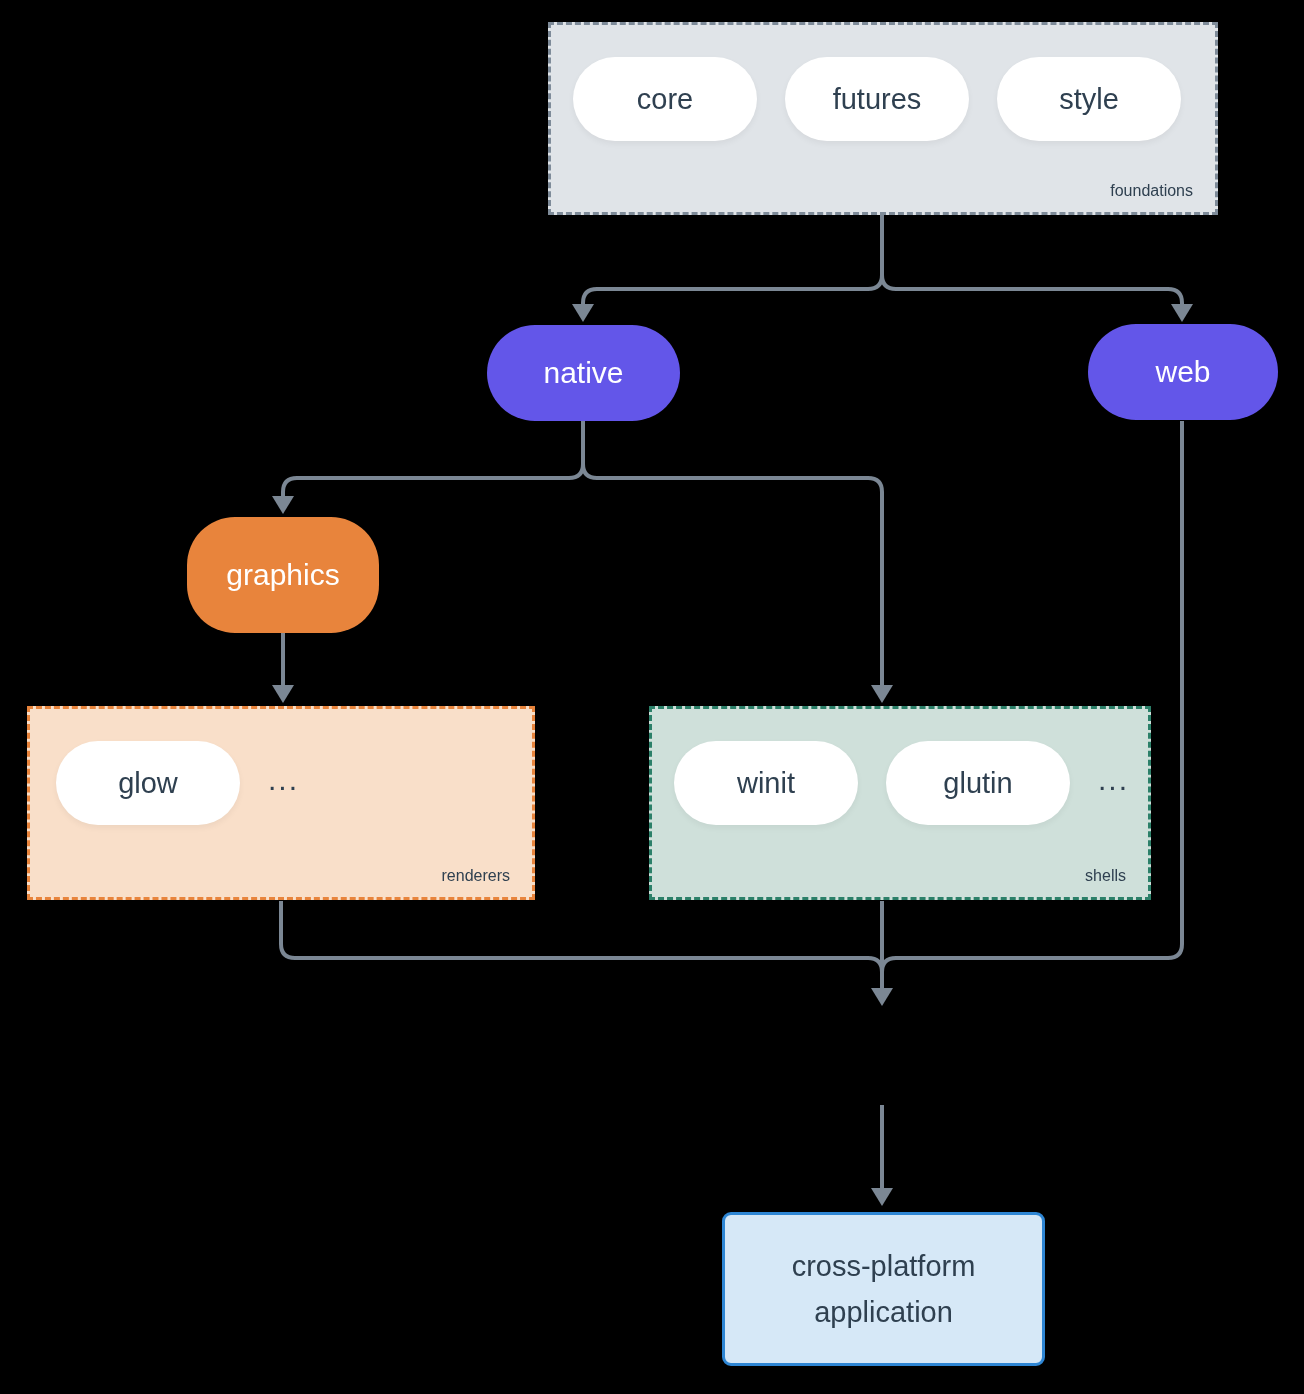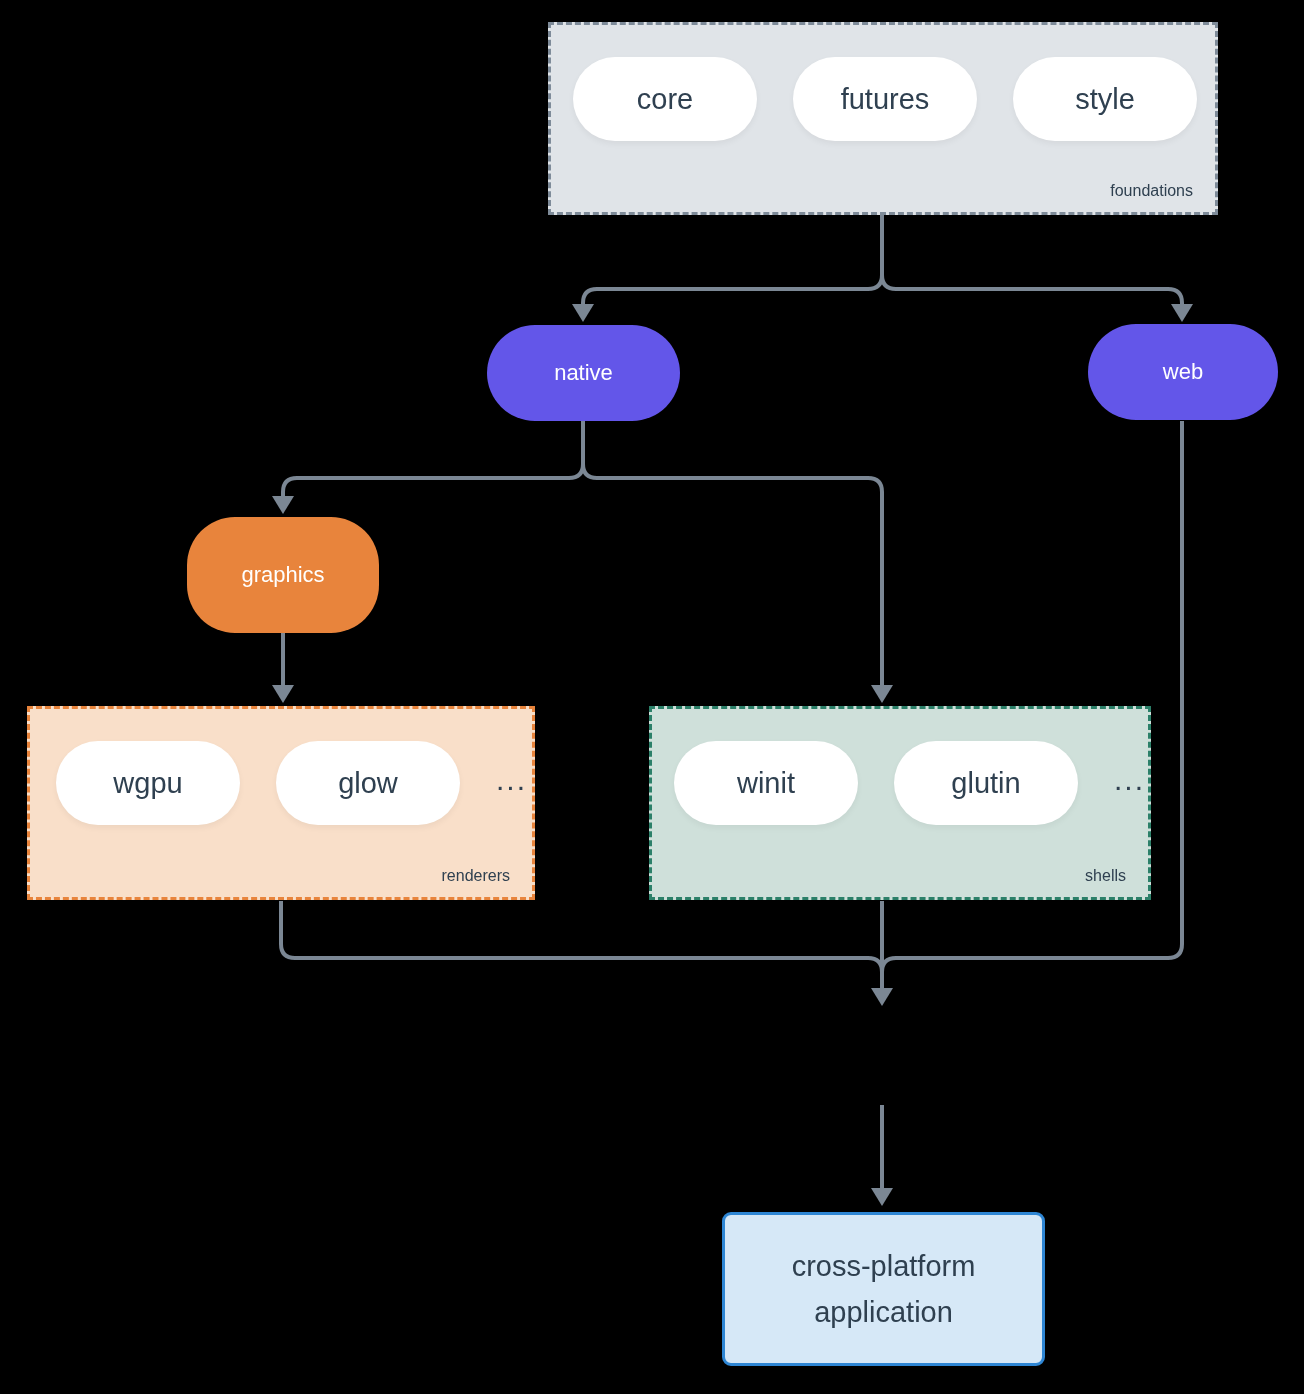--- a/index.html
+++ b/index.html
@@ -15,30 +15,30 @@
   body{font-family:"Liberation Sans","DejaVu Sans",sans-serif;color:var(--text);}
   .canvas{position:relative;width:1304px;height:1394px;overflow:hidden;background:var(--background);}
   svg.edges{position:absolute;left:0;top:0;pointer-events:none}
   .edge{fill:none;stroke:var(--line);stroke-width:4}
   .arrow{fill:var(--line);stroke:none}
 
   .group{position:absolute;border:3px dashed;}
   .group-foundations{left:548px;top:22px;width:670px;height:193px;background:var(--foundations-fill);border-color:var(--foundations-border);}
   .group-renderers{left:27px;top:706px;width:508px;height:194px;background:var(--renderers-fill);border-color:var(--renderers-border);}
   .group-shells{left:633px;top:706px;width:502px;height:194px;background:var(--shells-fill);border-color:var(--shells-border);margin-left:16px;}
-  .group .pills{display:flex;align-items:center;gap:36px;padding:32px 0 0 22px;}
+  .group .pills{display:flex;align-items:center;gap:28px;padding:32px 0 0 22px;}
   .group-renderers .pills{padding-left:26px;}
   .pill{height:84px;min-width:184px;padding:0 40px;border-radius:42px;background:var(--pill-white);
         display:flex;align-items:center;justify-content:center;font-size:29px;color:var(--text);
         box-shadow:0 3px 6px rgba(0,0,0,0.05);}
   .ellipsis{font-size:30px;color:var(--text);letter-spacing:2px;padding-bottom:6px;}
   .group-label{position:absolute;right:22px;bottom:12px;font-size:16px;color:var(--text);}
 
   .node{position:absolute;display:flex;align-items:center;justify-content:center;
-        border-radius:48px;color:#fff;font-size:22px;}
+        border-radius:48px;color:#fff;font-size:30px;}
   .node-native{left:487px;top:325px;width:193px;height:96px;background:var(--purple);}
   .node-web{left:1088px;top:324px;width:190px;height:96px;background:var(--purple);}
   .node-graphics{left:187px;top:517px;width:192px;height:116px;background:var(--orange);}
   .node-iced{left:788px;top:1010px;width:189px;height:95px;background:var(--blue);}
 
   .app-box{position:absolute;left:722px;top:1212px;width:323px;height:154px;
            background:var(--app-fill);border:3px solid var(--app-border);border-radius:9px;
            display:flex;align-items:center;justify-content:center;text-align:center;
            font-size:29px;line-height:1.6;color:var(--text);padding:0 30px;}
 </style>
@@ -80,21 +80,20 @@
     <div class="group-label">foundations</div>
   </div>
 
   <div class="node node-native">native</div>
   <div class="node node-web">web</div>
 
   <div class="node node-graphics">graphics</div>
 
   <div class="group group-renderers">
     <div class="pills">
-      <div class="pill">wgpu</div>
       <div class="pill">glow</div>
       <div class="ellipsis">...</div>
     </div>
     <div class="group-label">renderers</div>
   </div>
 
   <div class="group group-shells">
     <div class="pills">
       <div class="pill">winit</div>
       <div class="pill">glutin</div>

